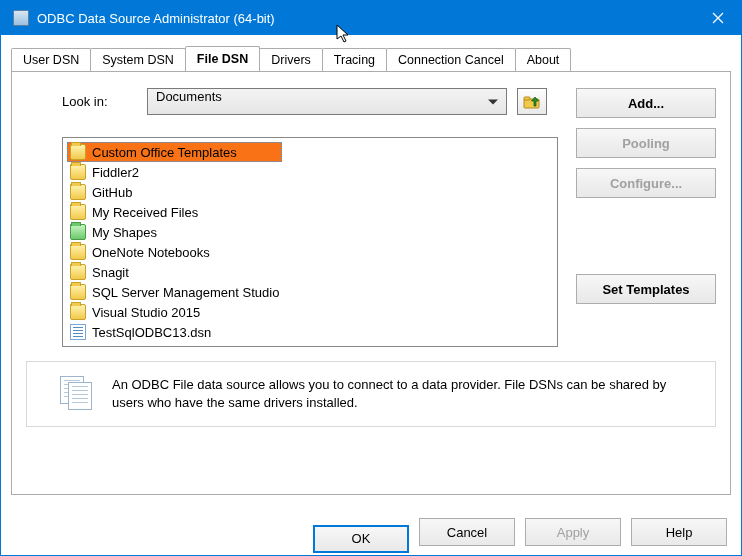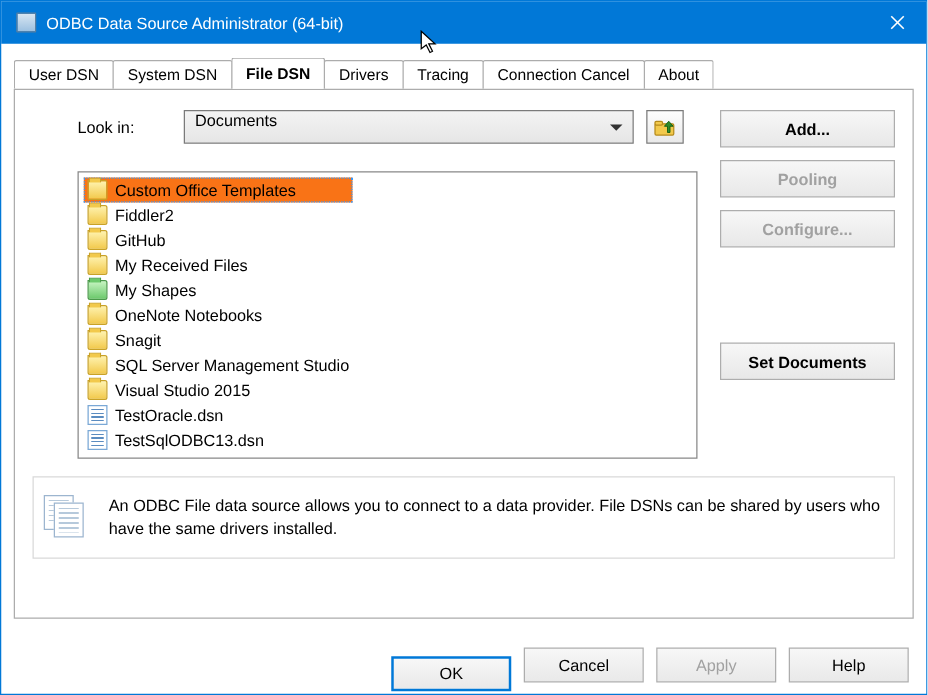--- a/index.html
+++ b/index.html
@@ -188,21 +188,21 @@
     position:relative;
   }
   .ficon.dsn::after {
     content:""; position:absolute; inset:2px;
     background: repeating-linear-gradient(#5b8cc0 0 1px, transparent 1px 3px);
   }
 
   
   .desc {
     border: 1px solid #d9d9d9;
-    padding: 14px 8px;
+    padding: 14px 33px;
     display:flex; gap:16px; align-items:flex-start;
     font-size: 13px;
     line-height: 1.4;
     background:#fff;
   }
   .desc-icon {
     width: 36px; height: 34px; flex:none;
     position:relative;
   }
   .desc-icon .sheet {
@@ -327,36 +327,32 @@
               <div class="fitem">
                 <span class="ficon folder"></span>
                 <span>SQL Server Management Studio</span>
               </div>
               <div class="fitem">
                 <span class="ficon folder"></span>
                 <span>Visual Studio 2015</span>
               </div>
               <div class="fitem">
                 <span class="ficon dsn"></span>
-                <span>TestOracle.dsn</span>
-              </div>
-              <div class="fitem">
-                <span class="ficon dsn"></span>
                 <span>TestSqlODBC13.dsn</span>
               </div>
             </div>
 
         </div>
 
         <div class="actions-col">
           <div class="wbtn">Add...</div>
           <div class="wbtn disabled">Pooling</div>
           <div class="wbtn disabled">Configure...</div>
           <div style="height:56px"></div>
-          <div class="wbtn">Set Documents</div>
+          <div class="wbtn">Set Templates</div>
         </div>
       </div>
 
       <div class="desc">
         <div class="desc-icon">
           <div class="sheet back"></div>
           <div class="sheet front"></div>
         </div>
         <div>An ODBC File data source allows you to connect to a data provider.  File DSNs can be shared by users who have the same drivers installed.</div>
       </div>

